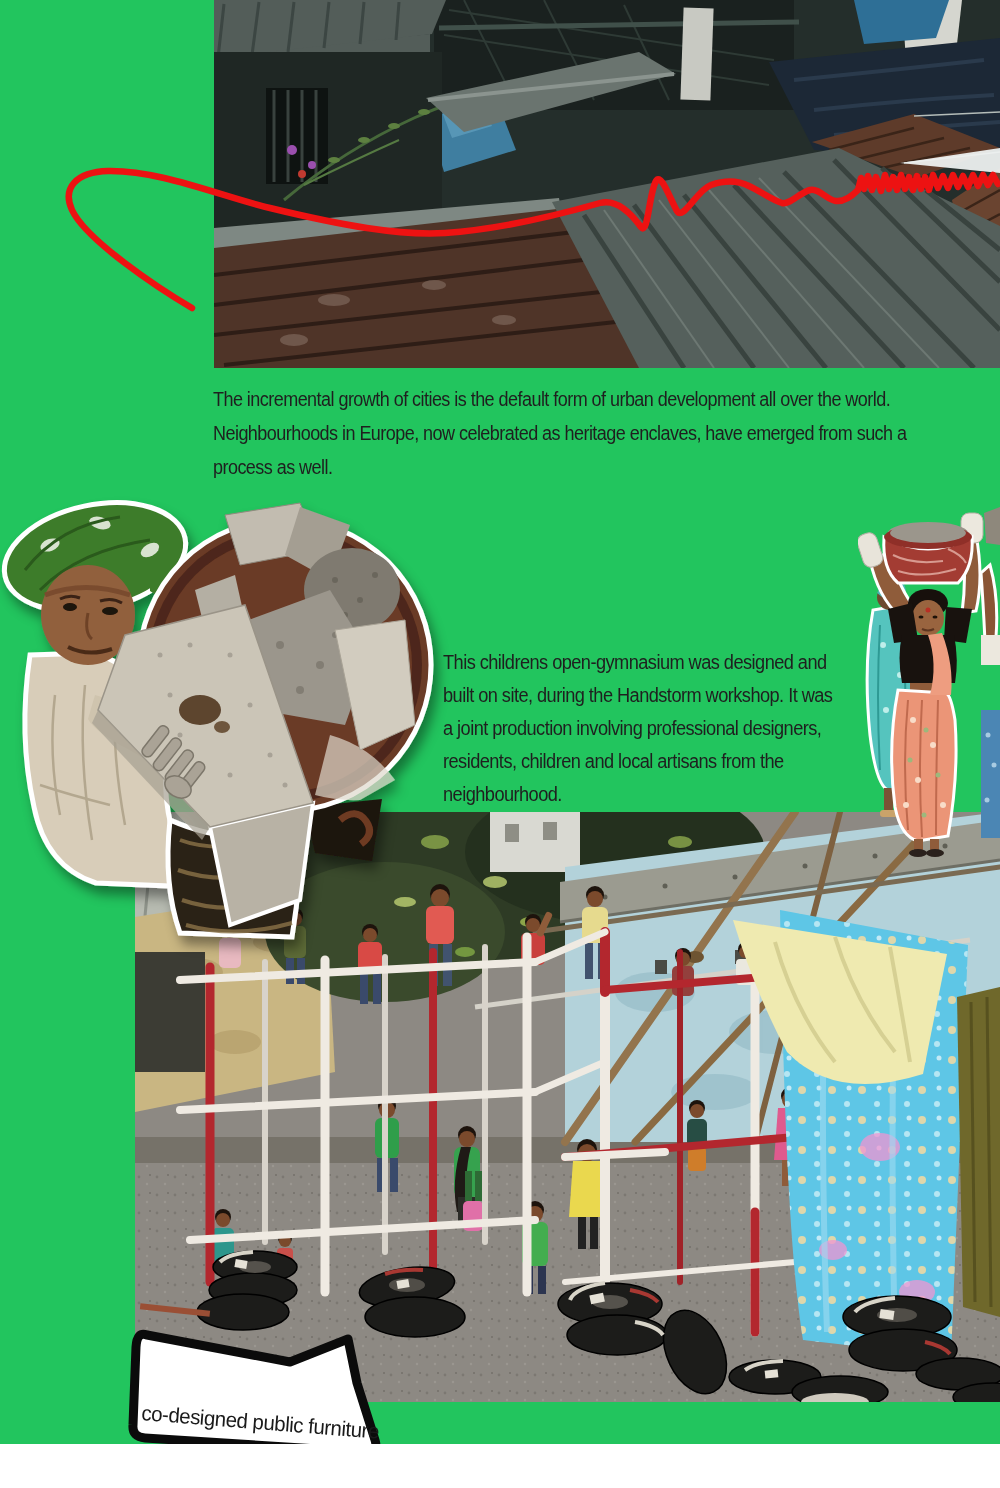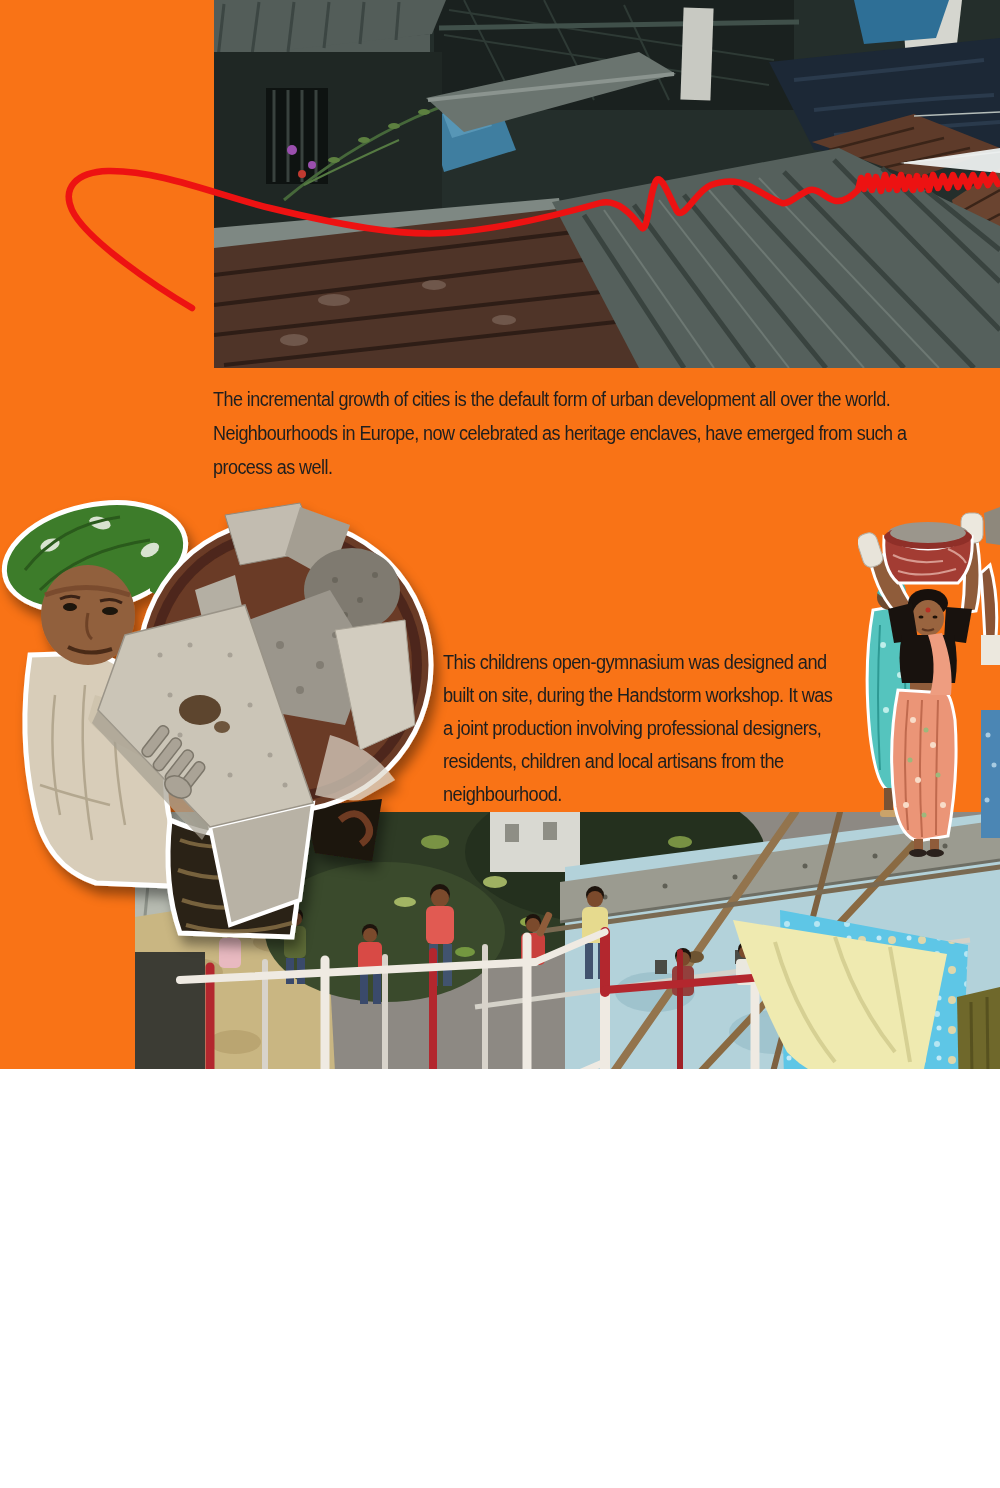--- a/index.html
+++ b/index.html
@@ -1,16 +1,16 @@
 <!DOCTYPE html>
 <html><head>
 <meta charset="utf-8">
 <style>
   html,body{margin:0;padding:0;background:#ffffff;}
-  #page{position:relative;width:1000px;height:1069px;background:#f97316;overflow:hidden;
+  #page{position:relative;width:1000px;height:1444px;background:#22c55e;overflow:hidden;
         font-family:"Liberation Sans",sans-serif;}
   .abs{position:absolute;}
   .caption{color:#1f1f1f;transform-origin:left top;}
   .caption .ln{display:block;white-space:nowrap;}
   #caption-intro{left:213px;top:382px;font-size:20px;line-height:34px;letter-spacing:-0.6px;
                  transform:scaleX(0.90);z-index:3;}
   #caption-workshop{left:443px;top:646px;font-size:20px;line-height:33px;letter-spacing:-0.6px;
                  transform:scaleX(0.91);z-index:3;}
   svg{display:block;}
   #top-photo{left:214px;top:0;z-index:1;}

